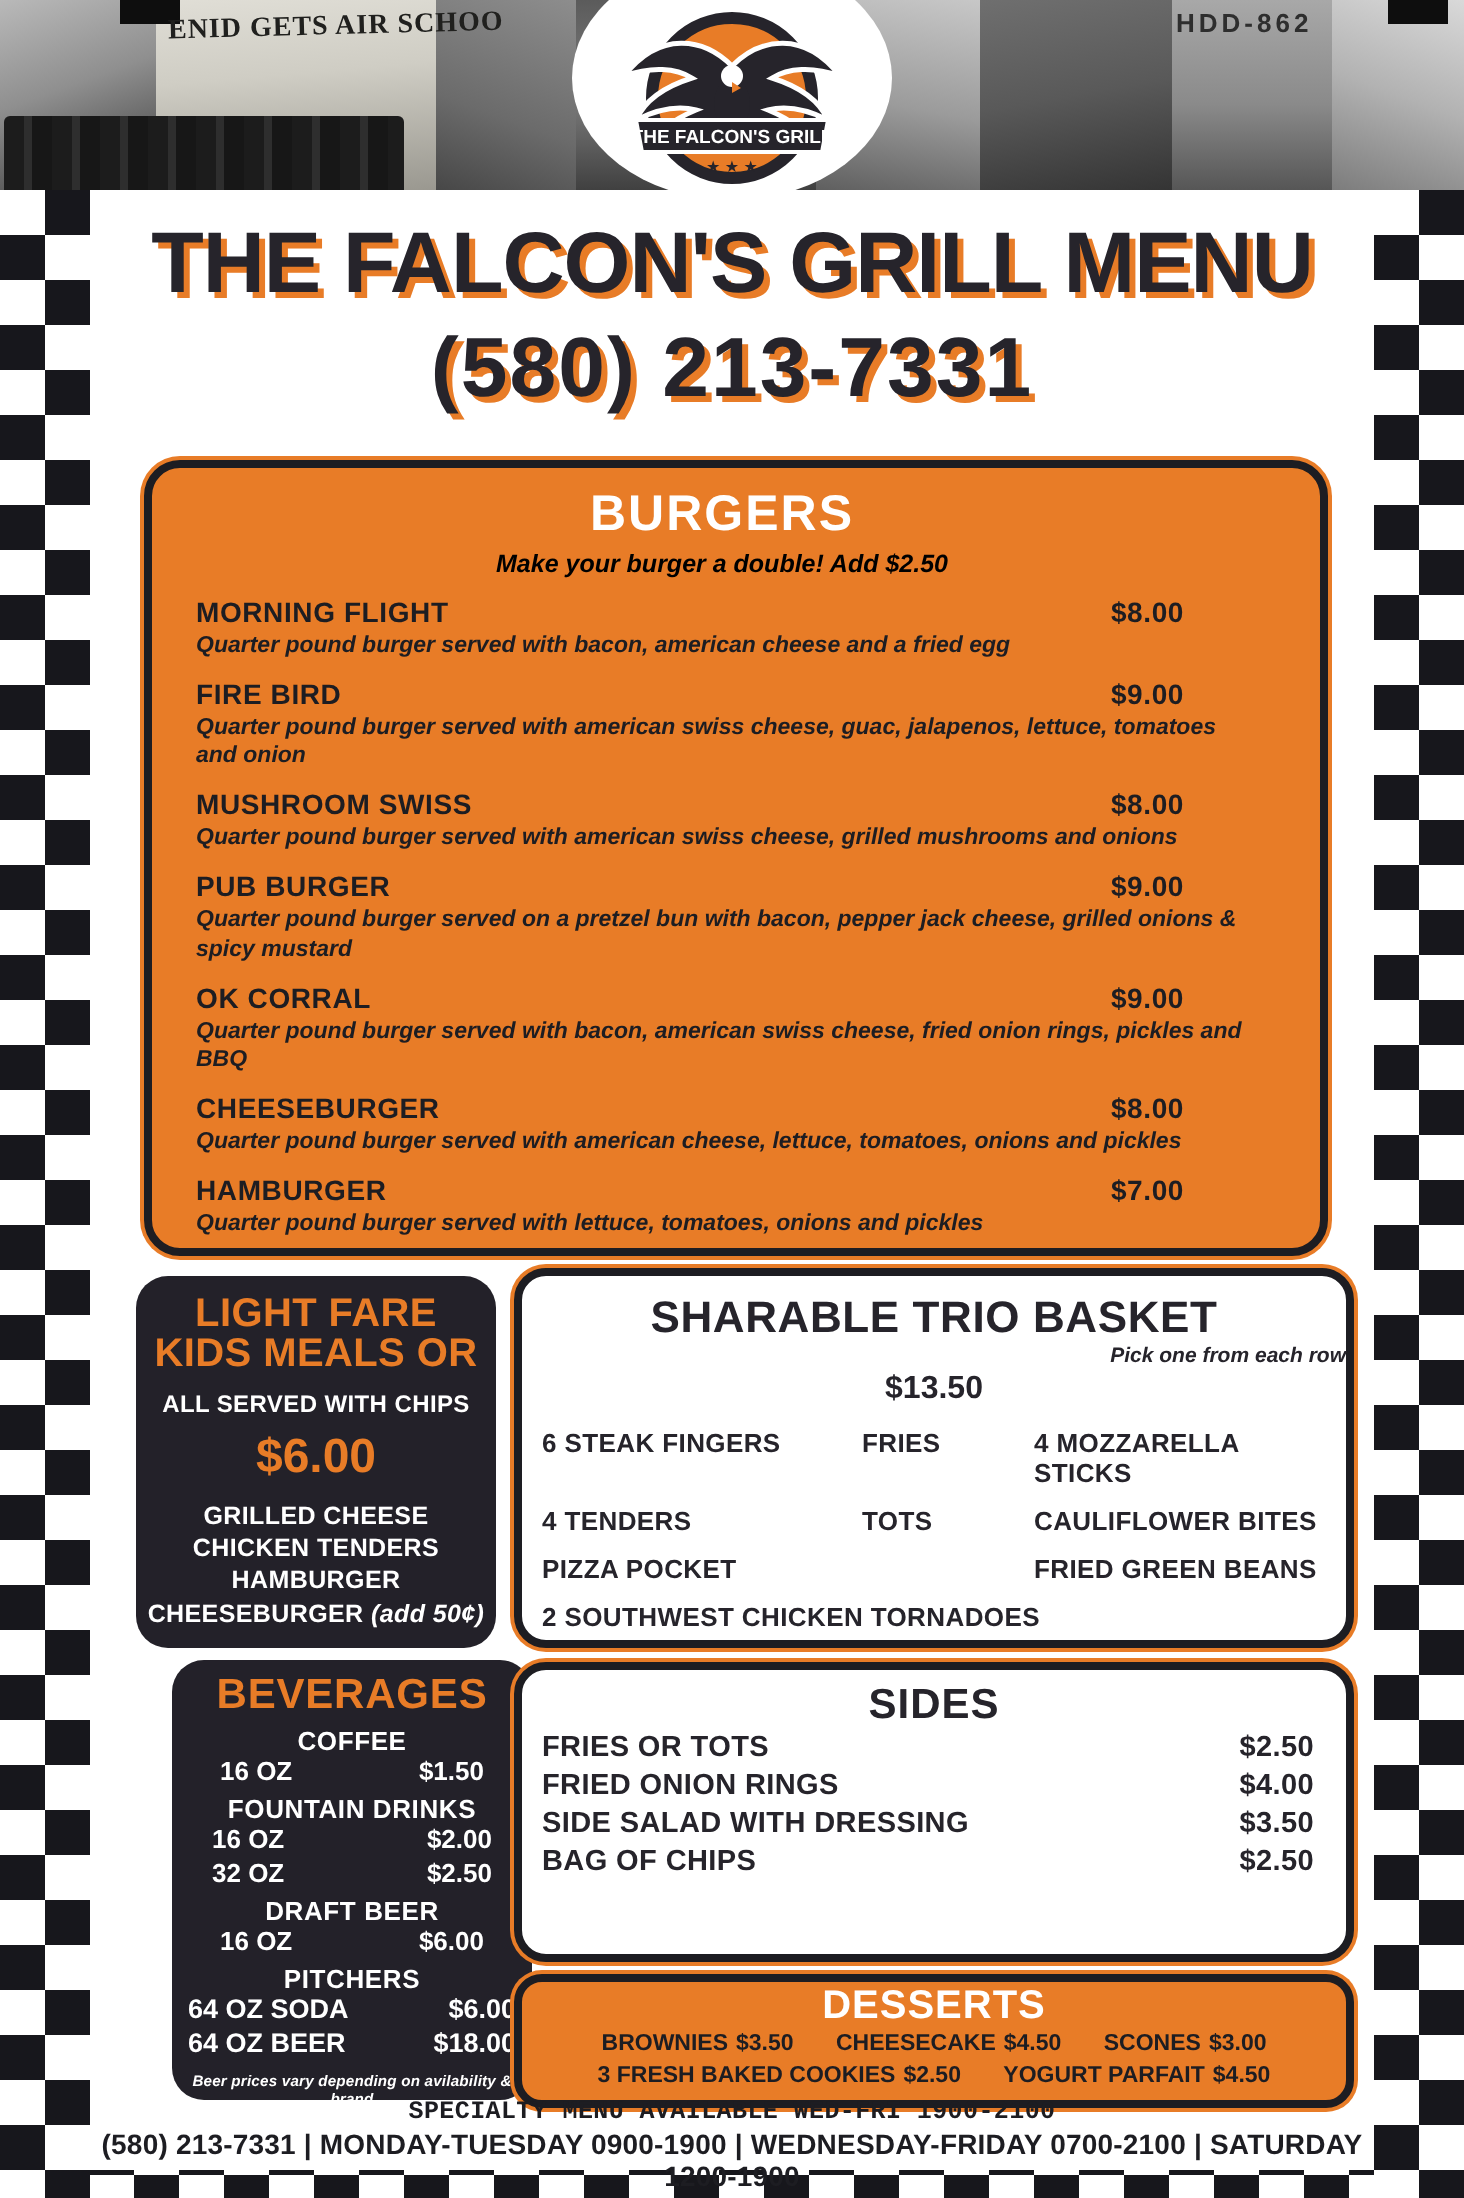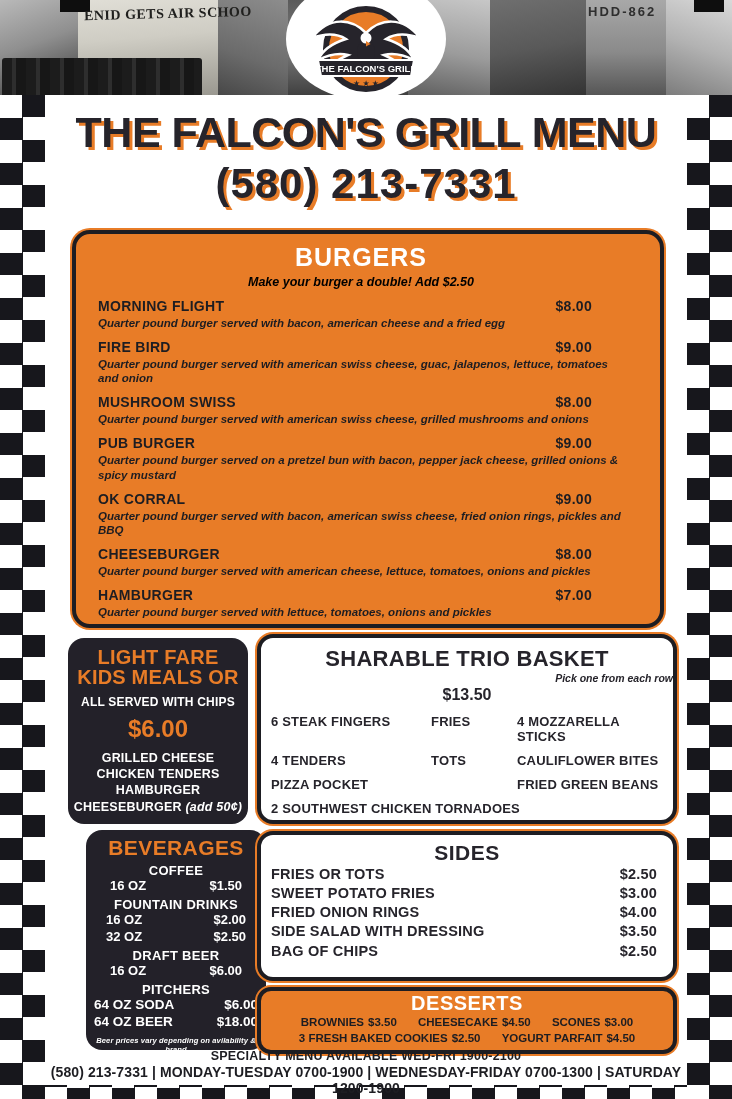--- a/index.html
+++ b/index.html
@@ -86,21 +86,21 @@
   .side-row{display:flex;justify-content:space-between;padding:0 16px 0 10px;
     font-size:14.5px;font-weight:800;line-height:1.32;letter-spacing:.2px;}
   
   .desserts{left:257px;top:987px;width:412px;height:59px;border-radius:14px;text-align:center;}
   .ds-title{color:#fff;font-size:20px;font-weight:800;margin-top:1px;letter-spacing:.5px;}
   .ds-line{font-size:11.5px;font-weight:800;color:#1d1d22;line-height:1.35;}
   .ds-item{margin:0 9px;white-space:nowrap;}
   .ds-price{margin-left:4px;}
   
   .footer{position:absolute;left:45px;width:642px;text-align:center;color:#1d1d22;font-weight:800;}
-  .footer-1{top:1049px;font-size:12.5px;letter-spacing:.2px;}
+  .footer-1{top:1049px;font-size:12.5px;letter-spacing:.2px;font-family:Liberation Mono, monospace;}
   .footer-2{top:1064px;font-size:14px;letter-spacing:.1px;}
 </style>
 </head>
 <body>
 
 <div id="page">
 
   <div class="collage">
     <div class="tile t1"></div>
     <div class="tile t2"></div>
@@ -276,24 +276,20 @@
     <div class="bev-note">Beer prices vary depending on avilability &amp; brand</div>
   </div>
 
   <div class="wbox sides">
     <div class="sides-title">SIDES</div>
     <div class="side-row">
         <span>FRIES OR TOTS</span>
         <span>$2.50</span>
       </div>
     <div class="side-row">
-        <span>SWEET POTATO FRIES</span>
-        <span>$3.00</span>
-      </div>
-    <div class="side-row">
         <span>FRIED ONION RINGS</span>
         <span>$4.00</span>
       </div>
     <div class="side-row">
         <span>SIDE SALAD WITH DRESSING</span>
         <span>$3.50</span>
       </div>
     <div class="side-row">
         <span>BAG OF CHIPS</span>
         <span>$2.50</span>
@@ -307,15 +303,15 @@
       <span class="ds-item"><span>CHEESECAKE</span><span class="ds-price">$4.50</span></span>
       <span class="ds-item"><span>SCONES</span><span class="ds-price">$3.00</span></span>
     </div>
     <div class="ds-line">
       <span class="ds-item"><span>3 FRESH BAKED COOKIES</span><span class="ds-price">$2.50</span></span>
       <span class="ds-item"><span>YOGURT PARFAIT</span><span class="ds-price">$4.50</span></span>
     </div>
   </div>
 
   <div class="footer footer-1">SPECIALTY MENU AVAILABLE WED-FRI 1900-2100</div>
-  <div class="footer footer-2">(580) 213-7331  |  MONDAY-TUESDAY 0700-1900 | WEDNESDAY-FRIDAY 0700-1300 | SATURDAY 1200-1900</div>
+  <div class="footer footer-2">(580) 213-7331  |  MONDAY-TUESDAY 0900-1900 | WEDNESDAY-FRIDAY 0700-2100 | SATURDAY 1200-1900</div>
 
 </div>
 
 </body></html>

